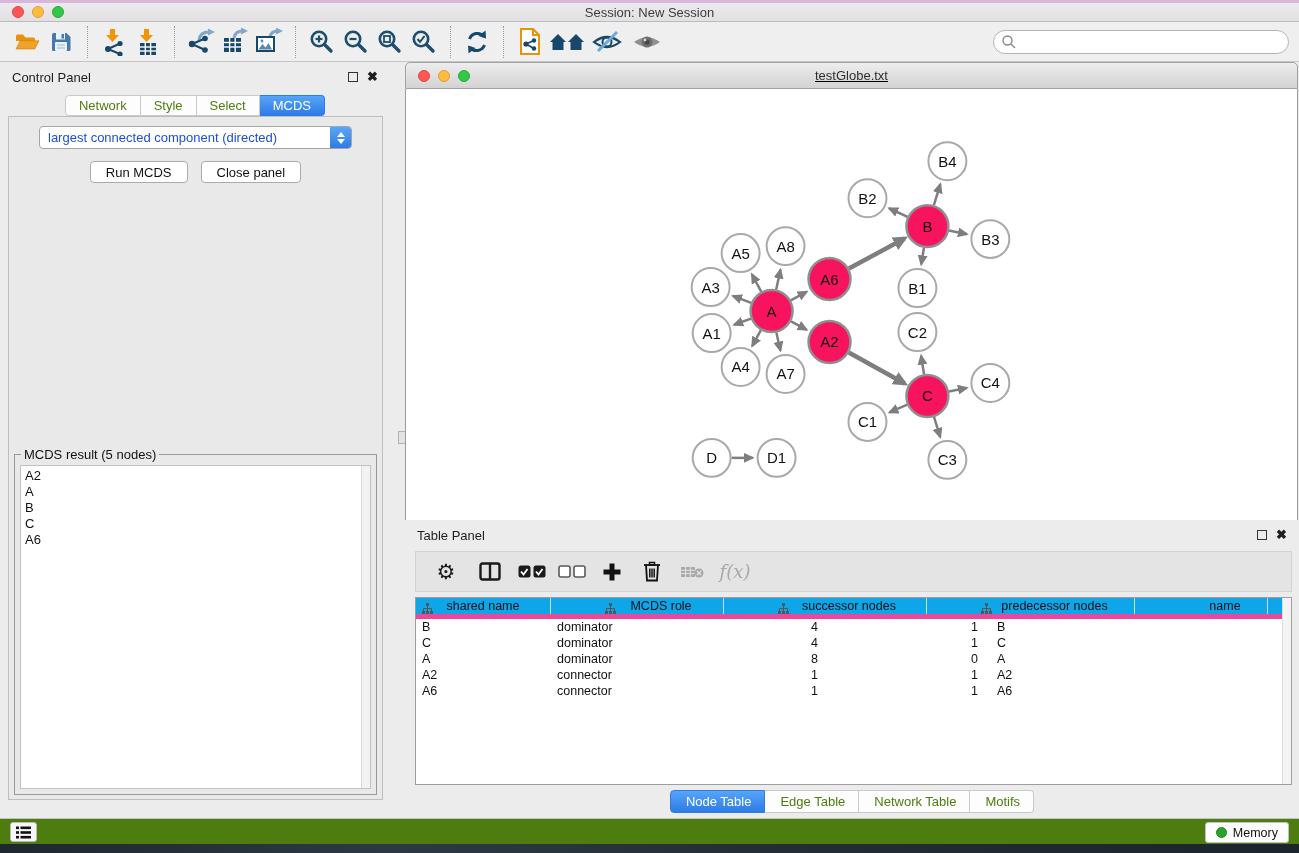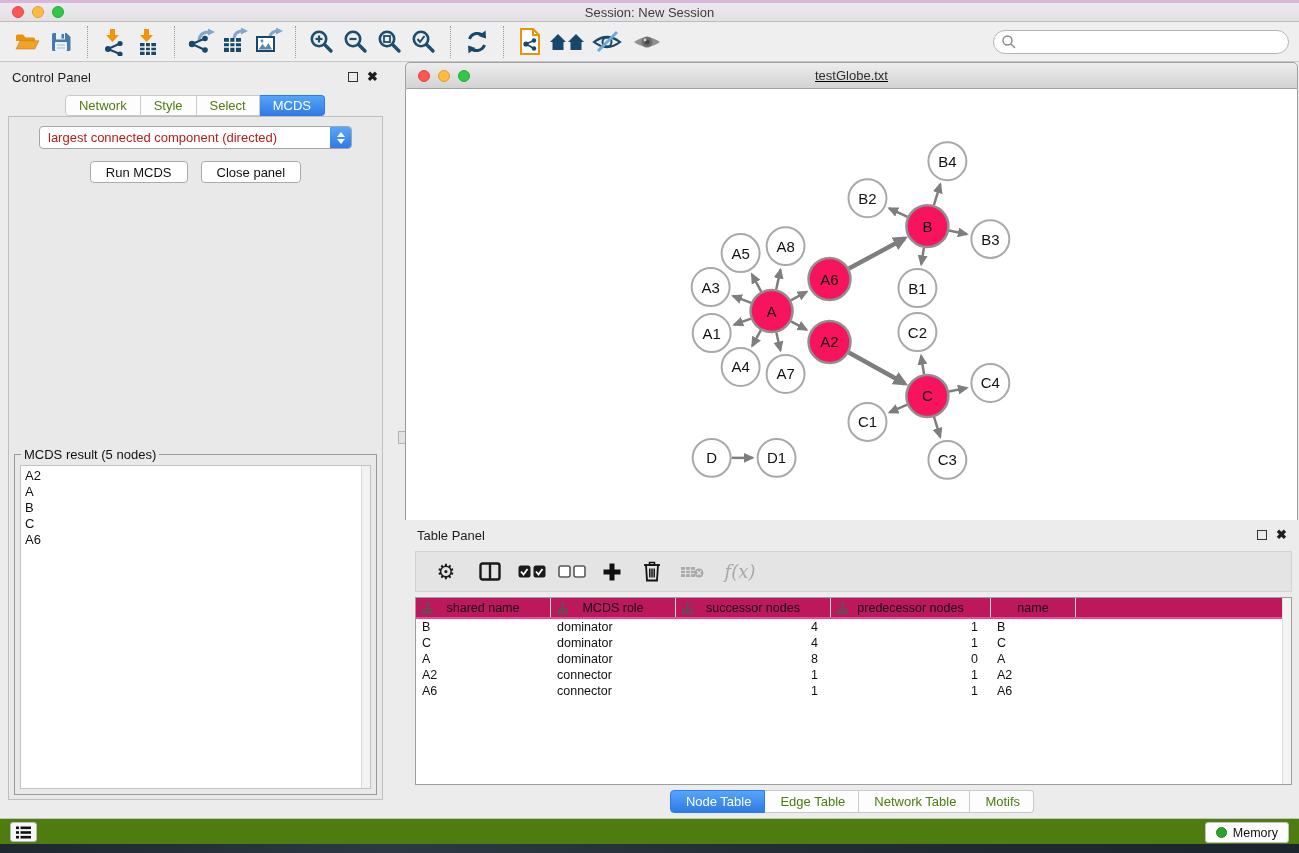--- a/index.html
+++ b/index.html
@@ -37,21 +37,21 @@
   .ctrl-tabs { position:absolute; top:33px; left:0; right:0; display:flex; justify-content:center; }
   .seg-tab { height:21px; line-height:19px; padding:0 13px; font-size:13px; color:#4d7c0f;
     background:#FDFDFD; border:1px solid #C9C9C9; border-left:none; }
   .seg-tab.first { border-left:1px solid #C9C9C9; border-radius:4px 0 0 4px; }
   .seg-tab.last { border-radius:0 4px 4px 0; }
   .seg-tab.active { background:linear-gradient(#55A5F8,#2E7BE6); color:#fff; border-color:#2E7BE6; }
   .panel-content { position:absolute; left:8px; right:7px; top:54px; bottom:18px;
     background:#E9E9E9; border:1px solid #BEBEBE; }
   .opt-label { text-align:center; margin-top:21px; font-size:13px; color:#111; }
   .select-box { position:relative; margin:9px auto 0; width:313px; height:23px; background:#fff;
-    border:1px solid #A5A5A5; border-radius:4px; font-size:13px; color:#b91c1c;
+    border:1px solid #A5A5A5; border-radius:4px; font-size:13px; color:#1d4ed8;
     display:flex; align-items:center; padding-left:8px; }
   .select-cap { position:absolute; right:0; top:0; width:21px; height:21px; border-radius:0 3px 3px 0;
     background:linear-gradient(#5AA6F7,#2E7BE5); display:flex; flex-direction:column;
     align-items:center; justify-content:center; gap:2px; }
   .tri-up { width:0; height:0; border-left:4px solid transparent; border-right:4px solid transparent; border-bottom:5px solid #fff; }
   .tri-down { width:0; height:0; border-left:4px solid transparent; border-right:4px solid transparent; border-top:5px solid #fff; }
   .btn-row { display:flex; justify-content:center; gap:13px; margin-top:12px; }
   .mac-btn { height:22px; padding:0 15px; background:#FFF; border:1px solid #ABABAB; border-radius:4px;
     font-size:13px; color:#111; font-family:"Liberation Sans",sans-serif; }
   .result-group { position:absolute; left:5px; right:5px; top:337px; bottom:4px; border:1px solid #9A9A9A; }
@@ -79,21 +79,21 @@
 
   
   #table-panel { position:absolute; left:405px; top:520px; right:0; bottom:35px; background:#ECECEC; }
   #tp-toolbar { position:absolute; left:10px; right:7px; top:31px; height:41px;
     background:#E4E4E4; border:1px solid #D2D2D2; display:flex; align-items:center; padding-left:12px; gap:0; }
   .tp-btn { width:36px; height:34px; display:flex; align-items:center; justify-content:center; }
   .gear-glyph { font-size:21px; color:#1A1A1A; line-height:21px; }
   .fx-glyph { font-family:"DejaVu Serif", serif; font-style:italic; font-size:18px; color:#A8A8A8; }
   #tp-table { position:absolute; left:10px; right:7px; top:77px; bottom:33px; background:#fff;
     border:1px solid #9E9E9E; overflow:hidden; }
-  .tbl-head { display:flex; height:21px; background:#be185d; border-bottom:2px solid #ec4899; }
+  .tbl-head { display:flex; height:21px; background:#0ea5e9; border-bottom:5px solid #ec4899;gap:48px; }
   .th { position:relative; display:flex; align-items:center; justify-content:center;
     font-size:12.5px; color:#111; border-right:1px solid #D8D8D8; flex:0 0 auto; }
   .th .cicon { position:absolute; left:6px; top:5px; }
   .tbl-row { display:flex; height:16px; align-items:center; }
   .td { font-size:12.5px; color:#111; flex:0 0 auto; padding:0 6px; white-space:nowrap; }
   .td.right { text-align:right; padding-right:13px; }
   .tbl-scroll { position:absolute; right:0; top:0; bottom:0; width:9px; background:#F4F4F4; border-left:1px solid #DDD; }
   #tp-tabs { position:absolute; left:0; right:0; bottom:5px; display:flex; justify-content:center; }
   #tp-tabs .seg-tab { height:23px; line-height:21px;padding-left:15px; }
 
@@ -465,21 +465,21 @@
         <svg width="24" height="14" viewBox="0 0 24 14">
             <rect x="1" y="2" width="14" height="10" fill="#A9A9A9"></rect>
             <line x1="1" y1="5.3" x2="15" y2="5.3" stroke="#E4E4E4" stroke-width="1"></line>
             <line x1="1" y1="8.6" x2="15" y2="8.6" stroke="#E4E4E4" stroke-width="1"></line>
             <line x1="5.6" y1="2" x2="5.6" y2="12" stroke="#E4E4E4" stroke-width="1"></line>
             <line x1="10.3" y1="2" x2="10.3" y2="12" stroke="#E4E4E4" stroke-width="1"></line>
             <circle cx="19" cy="8" r="4.5" fill="#A9A9A9"></circle>
             <path d="M17,6 l4,4 M21,6 l-4,4" stroke="#E4E4E4" stroke-width="1.4"></path>
           </svg>
       </span>
-      <span class="tp-btn" style="margin-left:12px">
+      <span class="tp-btn" style="margin-left:7px">
         <span class="fx-glyph">f(x)</span>
       </span>
     </div>
     <div id="tp-table">
       <div class="tbl-head">
           <div class="th" style="width: 135px;">
             <svg class="cicon" width="11" height="11" viewBox="0 0 11 11">
               <rect x="4" y="0" width="3" height="3" fill="#555"></rect>
               <rect x="0" y="8" width="3" height="3" fill="#555"></rect>
               <rect x="4" y="8" width="3" height="3" fill="#555"></rect>

